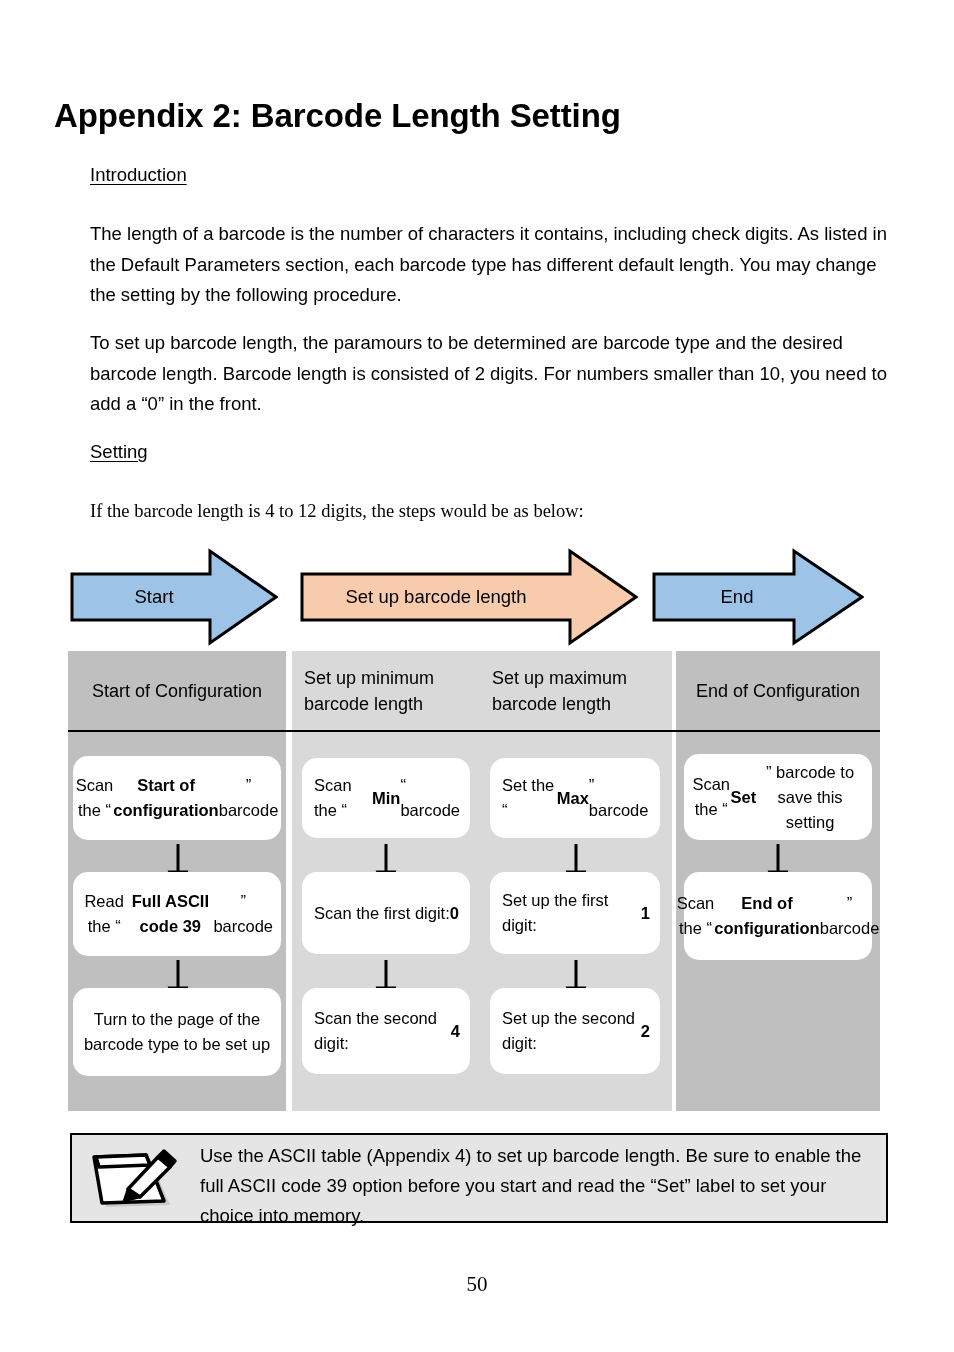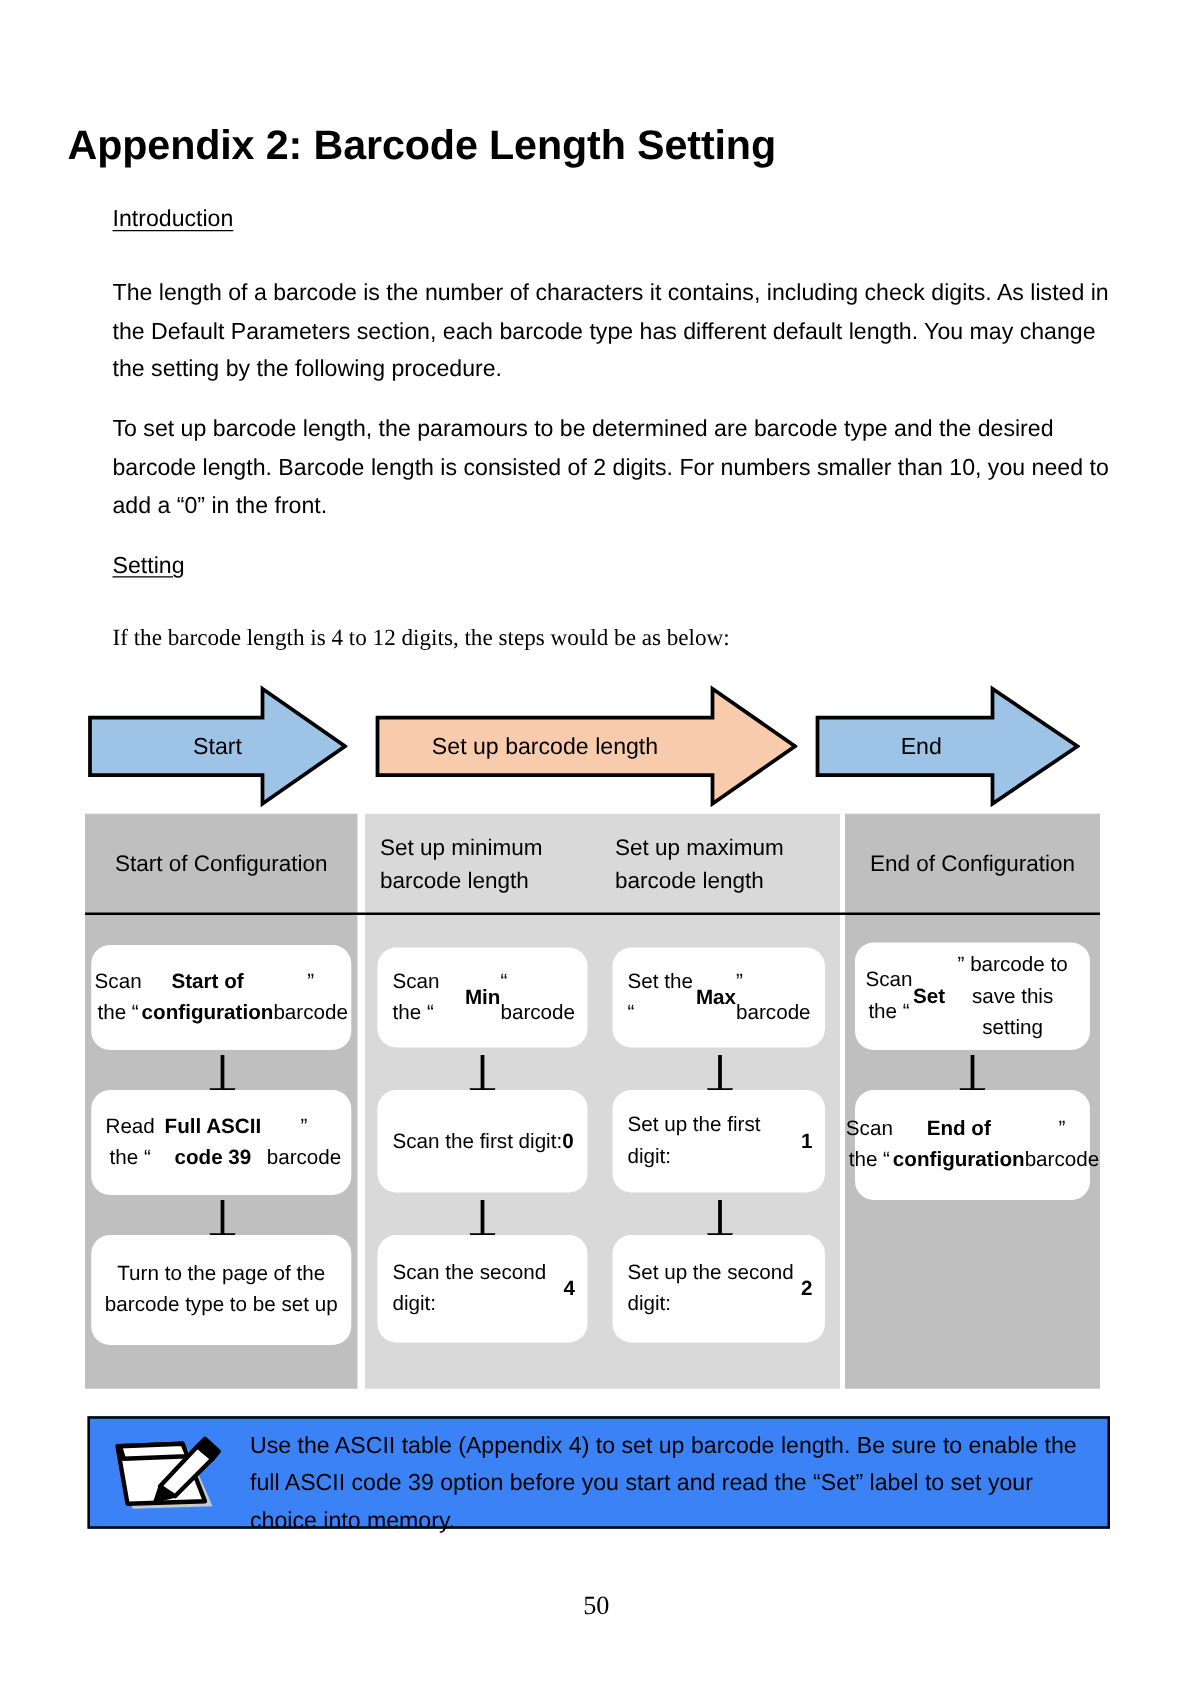--- a/index.html
+++ b/index.html
@@ -80,21 +80,21 @@
     height: 98px;
     display: flex;
     align-items: center;
     justify-content: center;
     font-size: 18.5px;
     color: #000;
     pointer-events: none;
     white-space: nowrap;
   }
   #arrow-start { left: 70px; width: 208px; }
-  #arrow-start .arrow-label { left: 0; width: 168px; padding-left: 20px; }
+  #arrow-start .arrow-label { left: 0; width: 168px; }
   #arrow-middle { left: 300px; width: 338px; }
   #arrow-middle .arrow-label { left: 0; width: 272px; }
   #arrow-end { left: 652px; width: 212px; }
   #arrow-end .arrow-label { left: 0; width: 170px; }
 
   
   .flow-table {
     position: absolute;
     left: 68px;
     top: 651px;
@@ -214,21 +214,21 @@
 
   
   .note-box {
     position: absolute;
     left: 70px;
     top: 1133px;
     width: 818px;
     height: 90px;
     border: 2px solid #000000;
     box-sizing: border-box;
-    background: #3b82f6;
+    background: #e5e5e5;
   }
   .note-icon {
     position: absolute;
     left: 12px;
     top: 10px;
     width: 96px;
     height: 68px;
   }
   .note-icon svg { display: block; width: 100%; height: 100%; }
   .note-text {

